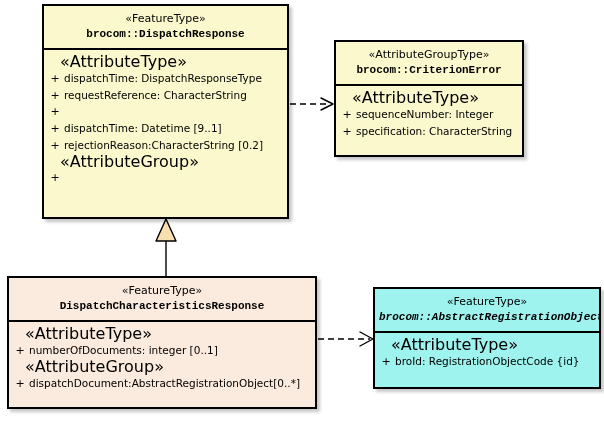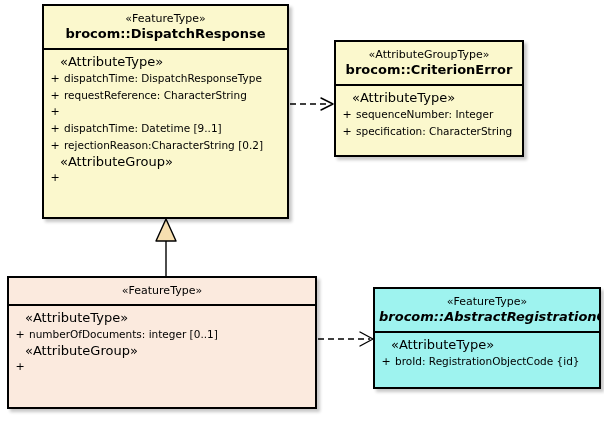--- a/index.html
+++ b/index.html
@@ -37,35 +37,36 @@
     text-align: center;
     padding: 5px 4px 6px 4px;
   }
   .stereotype {
     font-size: 11px;
     color: #000000;
     line-height: 15px;
     white-space: nowrap;
   }
   .classname {
-    font-size: 13px;
+    font-size: 11px;
     font-weight: bold;
     color: #000000;
     line-height: 16px;
     white-space: nowrap;
+    font-family: Liberation Mono, monospace;
   }
   .classname.abstract {
     font-style: italic;
   }
   .uml-body {
     box-sizing: border-box;
     padding: 4px 2px 4px 2px;
   }
   .group-label {
-    font-size: 13px;
+    font-size: 16px;
     line-height: 16px;
     padding-left: 14px;
     white-space: nowrap;
     color: #000000;
   }
   .attr-row {
     display: flex;
     align-items: baseline;
     line-height: 16px;
     white-space: nowrap;
@@ -192,31 +193,33 @@
       <div class="attr-row">
         <span class="attr-vis">+</span>
         <span class="attr-text">specification: CharacterString</span>
       </div>
     </div>
   </div>
 
   <div class="uml-class pal-peach" id="box-dispatch-characteristics">
     <div class="uml-header">
       <div class="stereotype">«FeatureType»</div>
+      <div class="classname">DispatchCharacteristicsResponse</div>
     </div>
     <div class="uml-body">
       <div class="group-label">«AttributeType»</div>
       <div class="attr-row">
         <span class="attr-vis">+</span>
         <span class="attr-text">numberOfDocuments: integer [0..1]</span>
       </div>
 
       <div class="group-label">«AttributeGroup»</div>
       <div class="attr-row">
         <span class="attr-vis">+</span>
+        <span class="attr-text">dispatchDocument:AbstractRegistrationObject[0..*]</span>
       </div>
     </div>
   </div>
 
   <div class="uml-class pal-cyan" id="box-abstract-registration-object">
     <div class="uml-header">
       <div class="stereotype">«FeatureType»</div>
       <div class="classname abstract">brocom::AbstractRegistrationObject</div>
     </div>
     <div class="uml-body">

